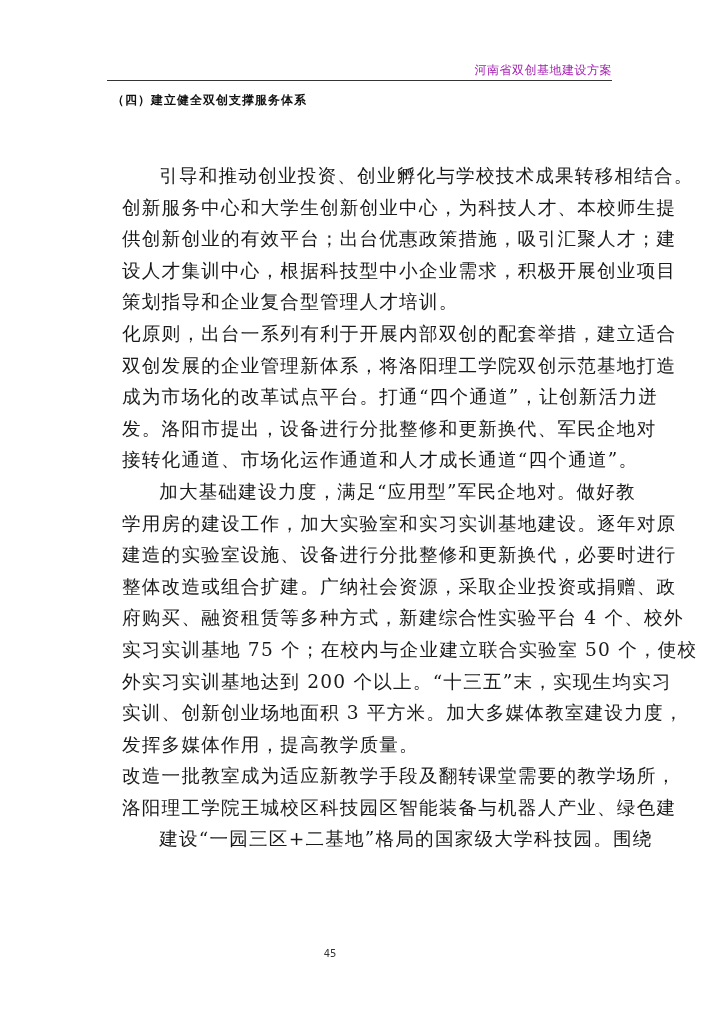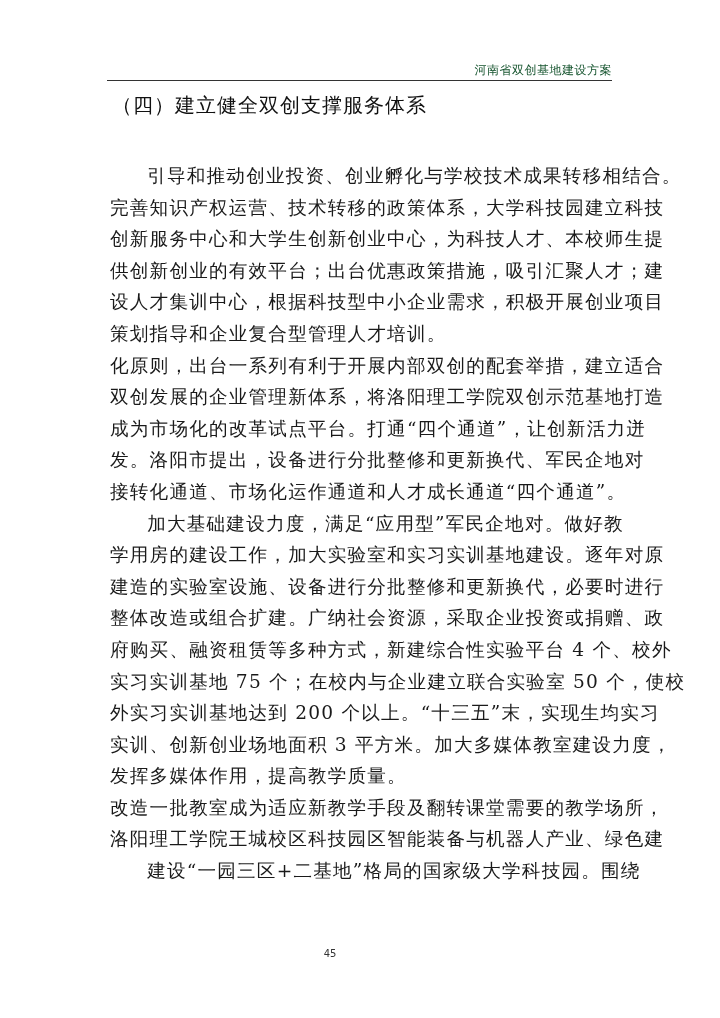--- a/index.html
+++ b/index.html
@@ -1,43 +1,42 @@
 <!DOCTYPE html>
 <html><head>
 <meta charset="utf-8">
 <style>
   html, body { margin: 0; padding: 0; background: #ffffff; }
   body { width: 720px; height: 1018px; position: relative; overflow: hidden;
          font-family: "DejaVu Serif", "Liberation Serif", serif; color: #1a1a1a; }
   .page-header { position: absolute; left: 107px; top: 60px; width: 505px; height: 20px;
                  border-bottom: 1.5px solid #333; }
-  .header-text { position: absolute; right: 0; top: 2px; font-size: 12px; color: #14532d;
+  .header-text { position: absolute; right: 0; top: 2px; font-size: 12px; color: #a21caf;
                  font-family: "DejaVu Serif", serif; letter-spacing: 0.5px; }
-  .section-title { position: absolute; left: 112px; top: 92px; font-size: 20px; font-weight: normal;
+  .section-title { position: absolute; left: 112px; top: 92px; font-size: 12px; font-weight: bold;
                    font-family: "DejaVu Sans", sans-serif; color: #111; letter-spacing: 1px; }
-  .body { position: absolute; left: 110px; top: 160px; width: 512px; }
+  .body { position: absolute; left: 122px; top: 160px; width: 512px; }
   .para { font-size: 18.6px; line-height: 31.6px; margin: 0; text-indent: 2em;
           letter-spacing: 1.2px; text-align: justify; }
   .line { display: block; white-space: nowrap; }
   .page-num { position: absolute; left: 0; width: 660px; top: 948px; text-align: center;
               font-size: 10px; color: #333; font-family: "DejaVu Sans", sans-serif; }
 </style>
 </head>
 <body>
 
 <div class="page-header">
   <span class="header-text">河南省双创基地建设方案</span>
 </div>
 
 <div class="section-title">（四）建立健全双创支撑服务体系</div>
 
 <div class="body">
   <p class="para">
     <span class="line">引导和推动创业投资、创业孵化与学校技术成果转移相结合。</span>
-    <span class="line" style="text-indent:0">完善知识产权运营、技术转移的政策体系，大学科技园建立科技</span>
     <span class="line" style="text-indent:0">创新服务中心和大学生创新创业中心，为科技人才、本校师生提</span>
     <span class="line" style="text-indent:0">供创新创业的有效平台；出台优惠政策措施，吸引汇聚人才；建</span>
     <span class="line" style="text-indent:0">设人才集训中心，根据科技型中小企业需求，积极开展创业项目</span>
     <span class="line" style="text-indent:0">策划指导和企业复合型管理人才培训。</span>
   </p>
   <p class="para">
     <span class="line" style="text-indent:0">化原则，出台一系列有利于开展内部双创的配套举措，建立适合</span>
     <span class="line" style="text-indent:0">双创发展的企业管理新体系，将洛阳理工学院双创示范基地打造</span>
     <span class="line" style="text-indent:0">成为市场化的改革试点平台。打通“四个通道”，让创新活力迸</span>
     <span class="line" style="text-indent:0">发。洛阳市提出，设备进行分批整修和更新换代、军民企地对</span>

